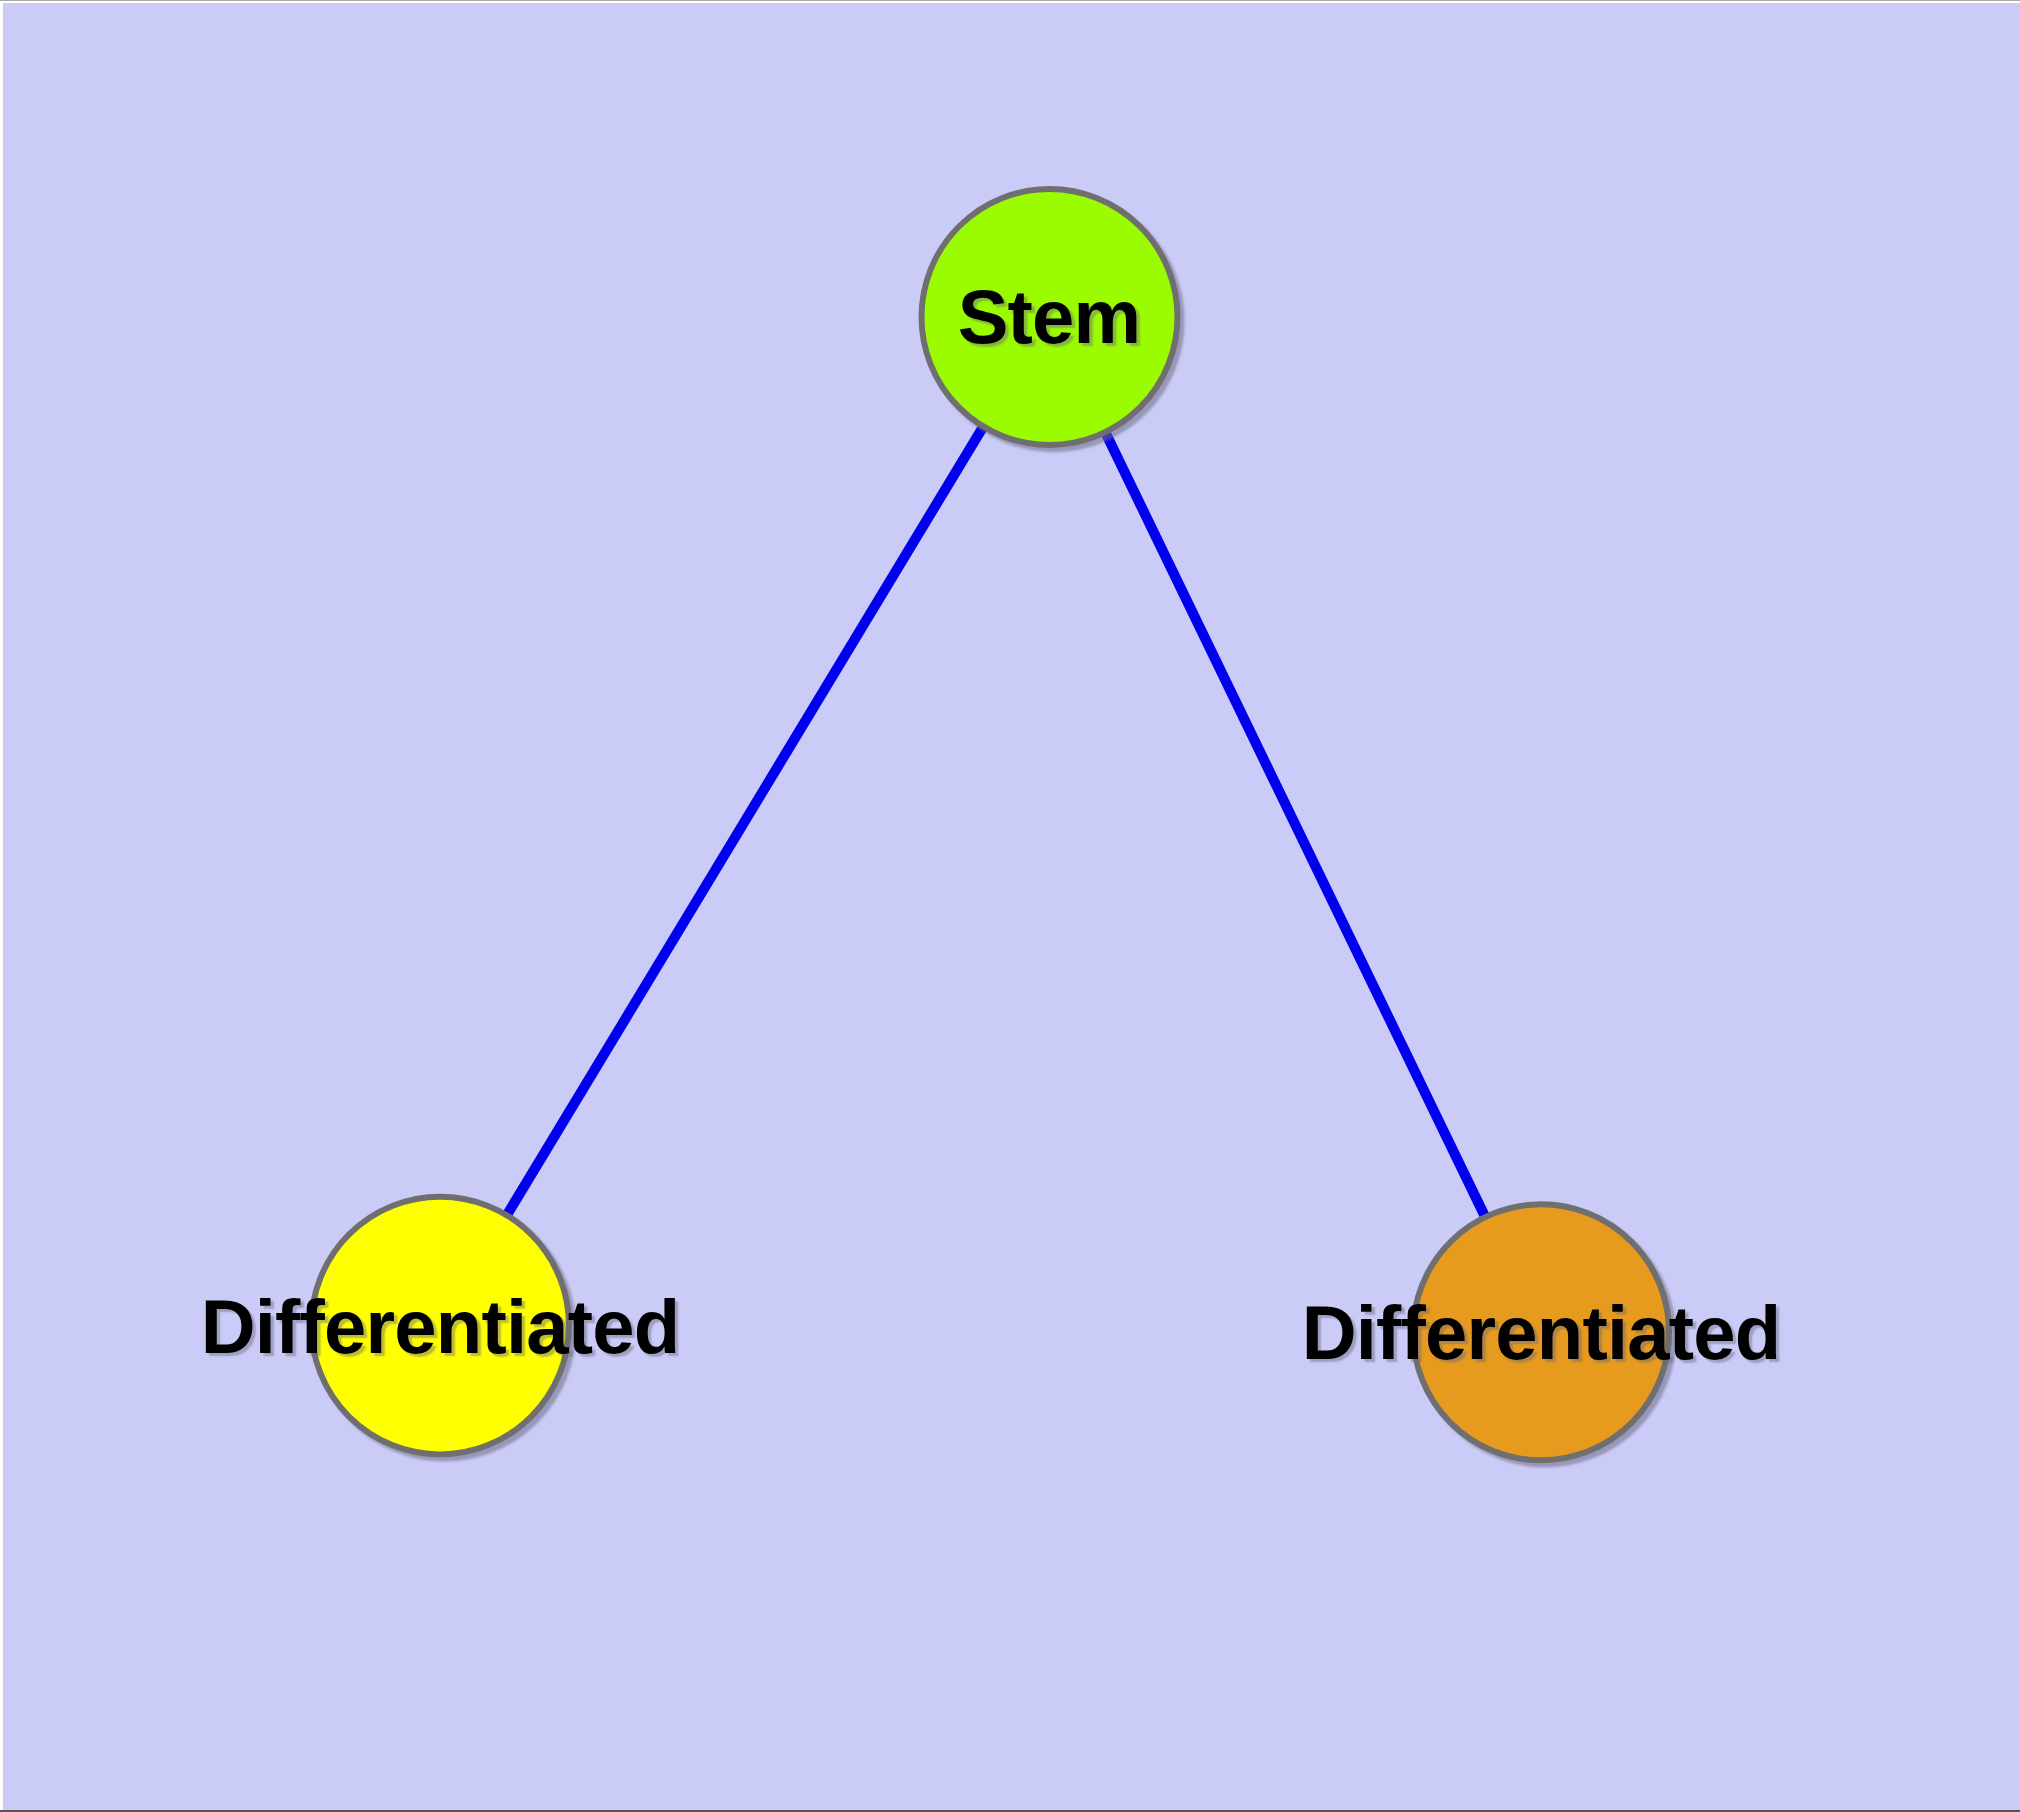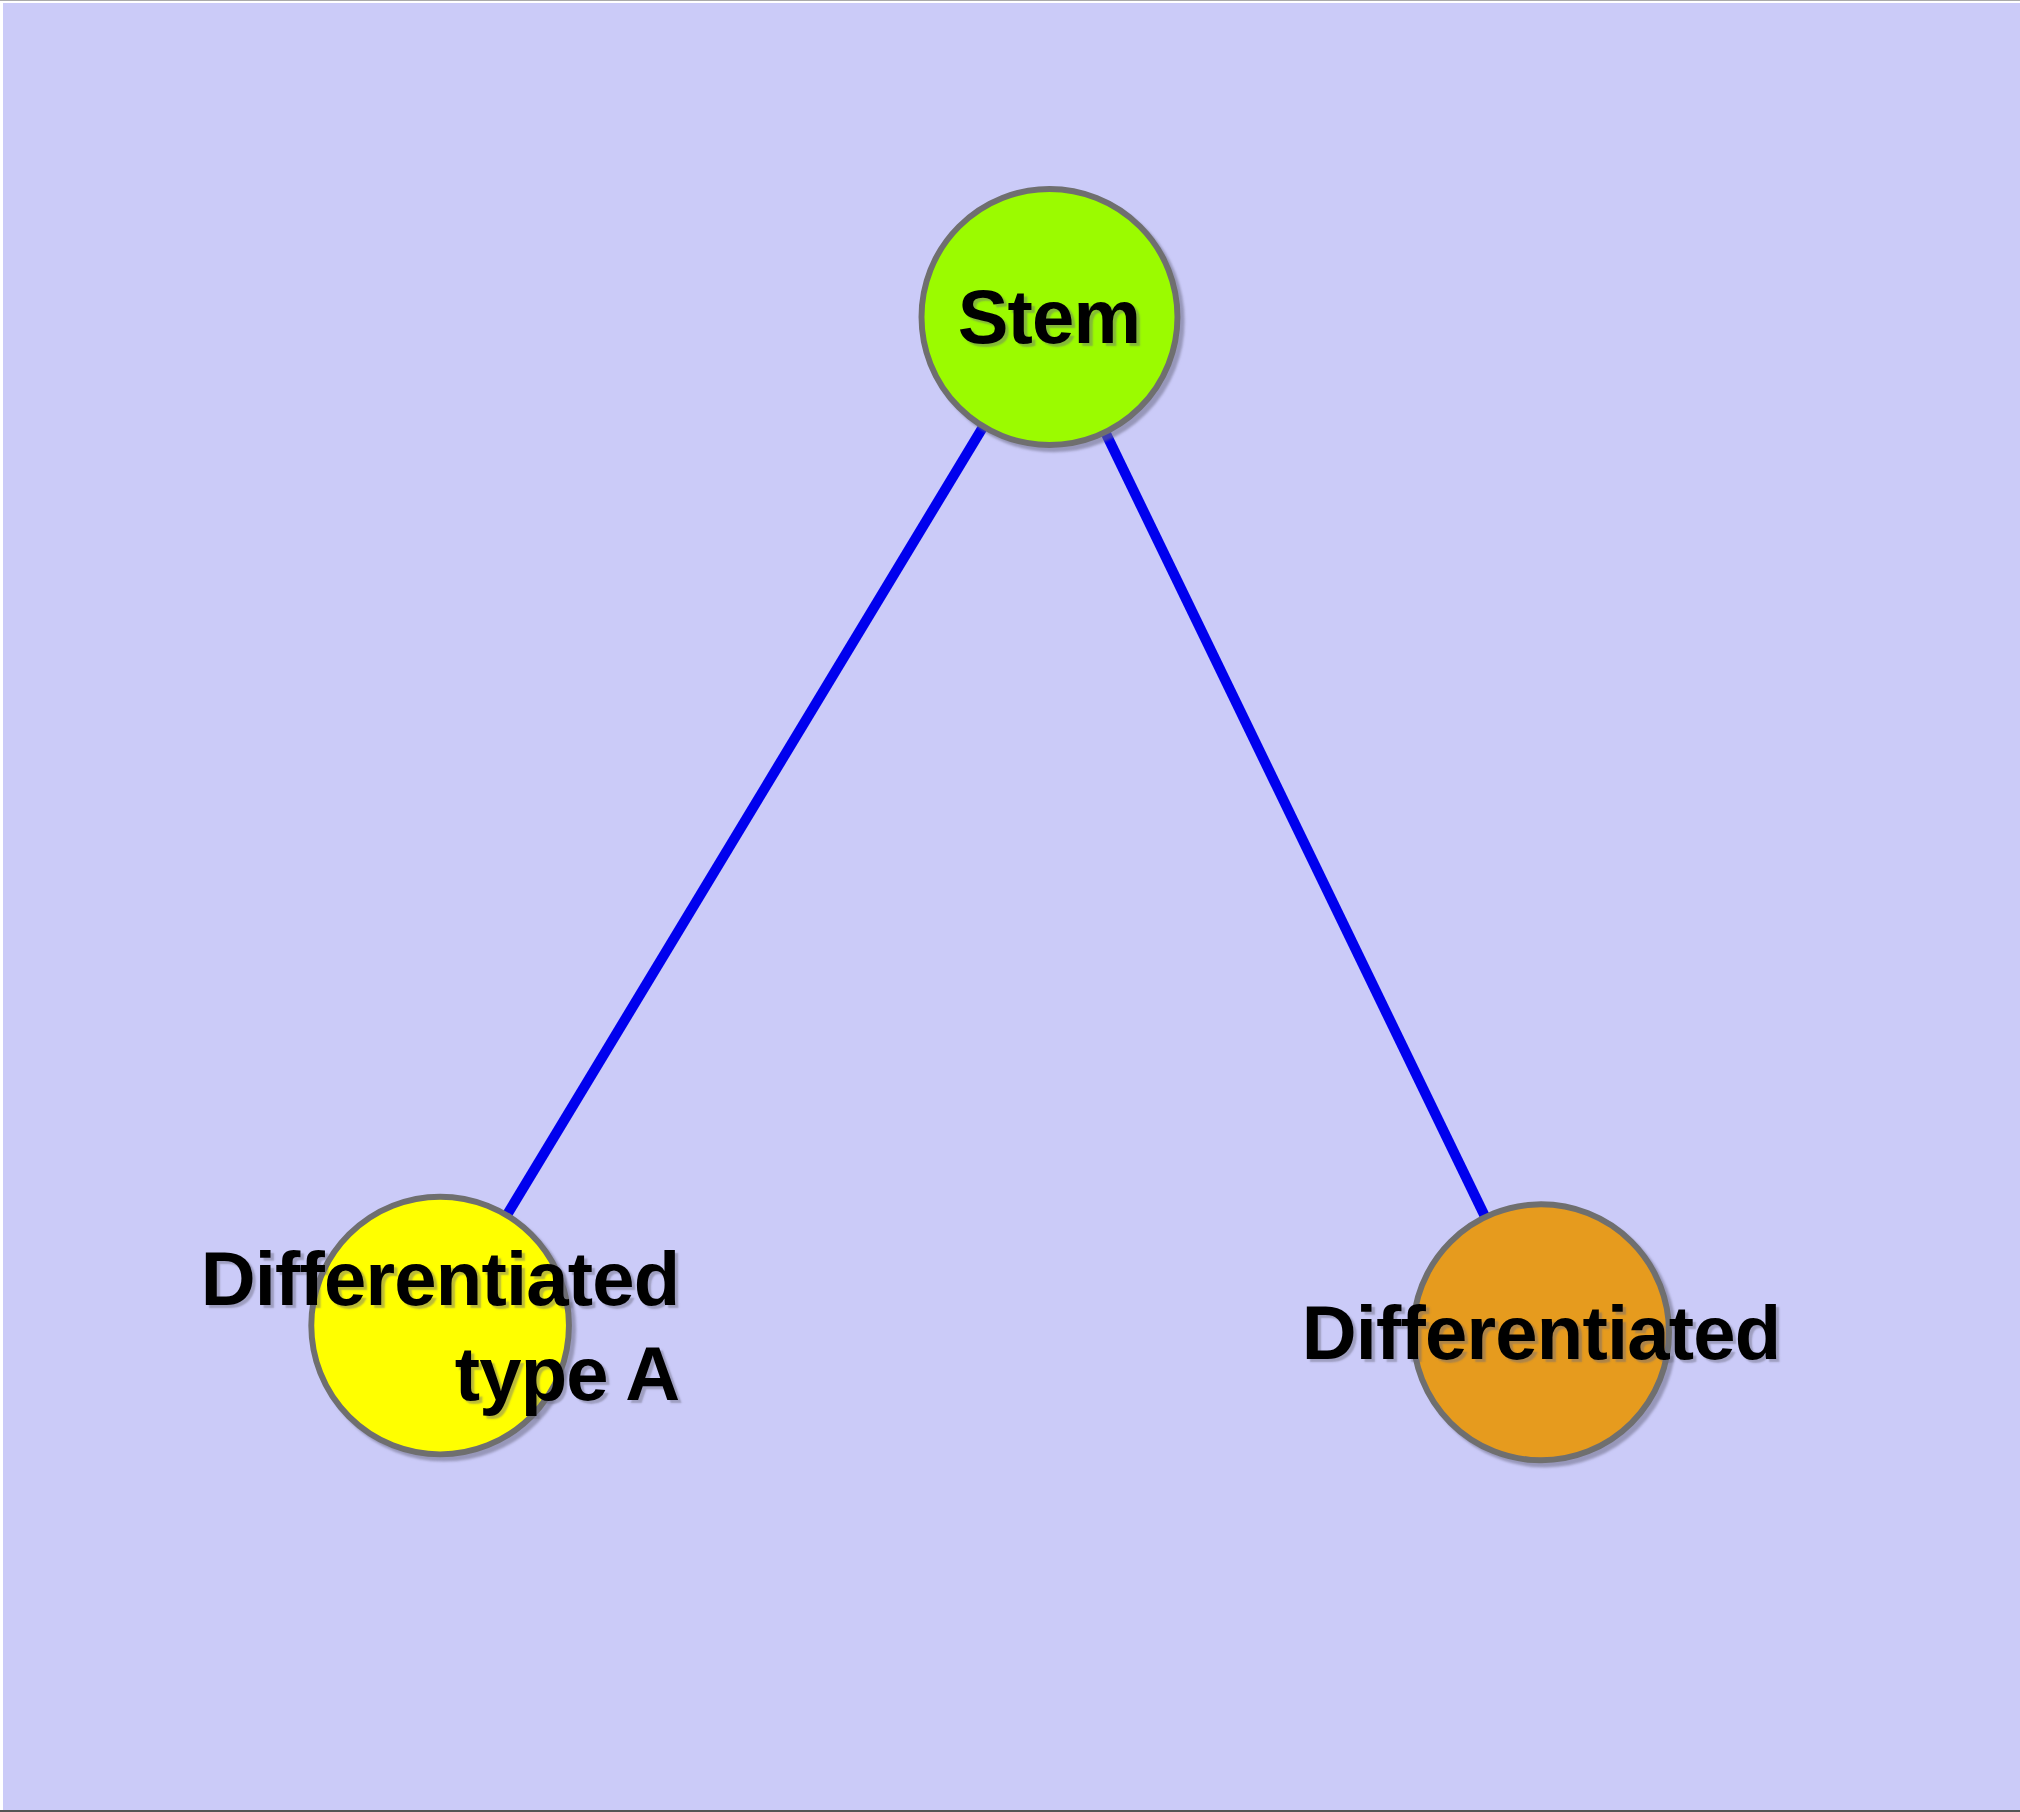--- a/index.html
+++ b/index.html
@@ -42,21 +42,21 @@
     stroke-linecap: butt;
     fill: none;
   }
   .node {
     stroke-width: 7px;
     filter: drop-shadow(5px 5px 1px rgba(110,110,135,0.55));
   }
   .node-label {
     position: absolute;
     transform: translate(-50%, -50%);
-    text-align: right;
+    text-align: left;
     font-weight: bold;
     font-size: 76px;
     line-height: 95px;
     white-space: nowrap;
     letter-spacing: -0.8px;
     text-shadow: 3.4px 3.4px 1.7px rgba(105,105,125,0.45);
   }
   .node-label.single-line {
     line-height: 78px;
   }
@@ -75,19 +75,18 @@
   <circle class="node" cx="519" cy="1564" r="152" fill="#FFFF00" stroke="#6F6F6F"></circle>
   <circle class="node" cx="1818" cy="1572" r="151" fill="#E69B1E" stroke="#6F6F6F"></circle>
 </svg>
 
 <div class="node-label single-line" style="left: 1049px; top: 317px; color: rgb(0, 0, 0);">
   <div>Stem</div>
 </div>
 
 <div class="node-label" style="left: 440px; top: 1326px; color: rgb(0, 0, 0);">
   <div>Differentiated</div>
-  <div>type A</div>
 </div>
 
 <div class="node-label" style="left: 1541px; top: 1332px; color: rgb(0, 0, 0);">
   <div>Differentiated</div>
 </div>
 
 
 </body></html>

